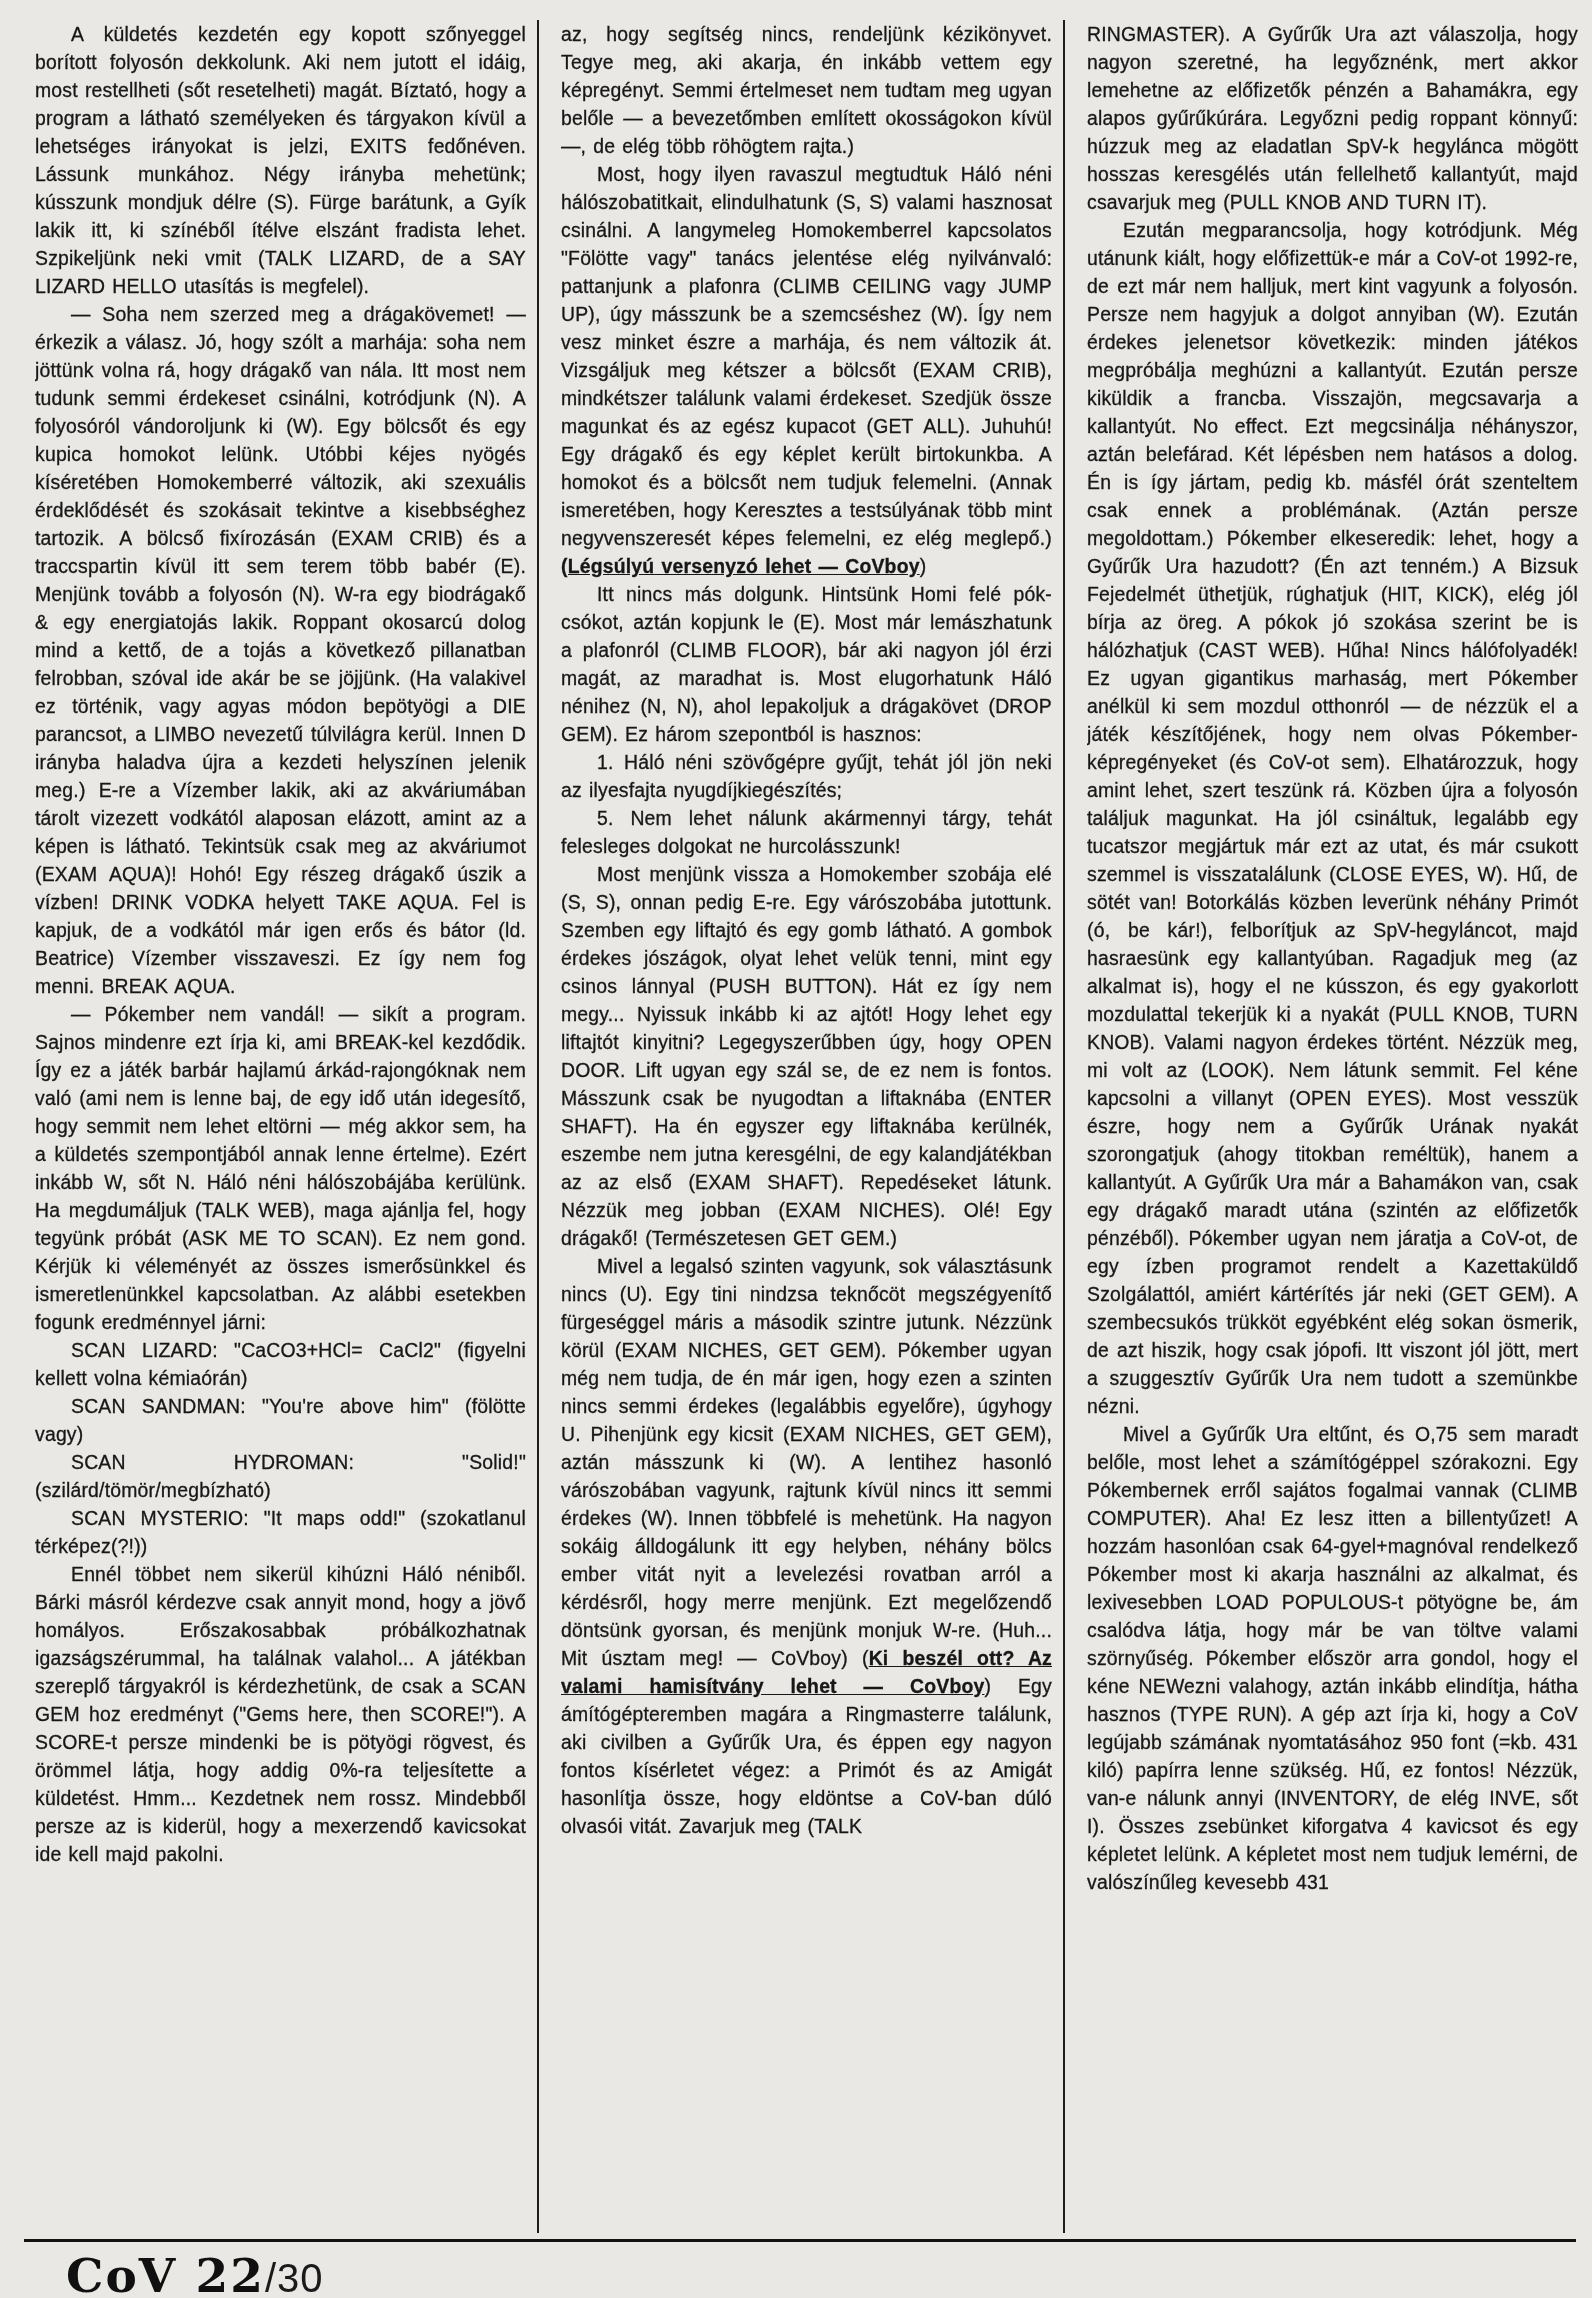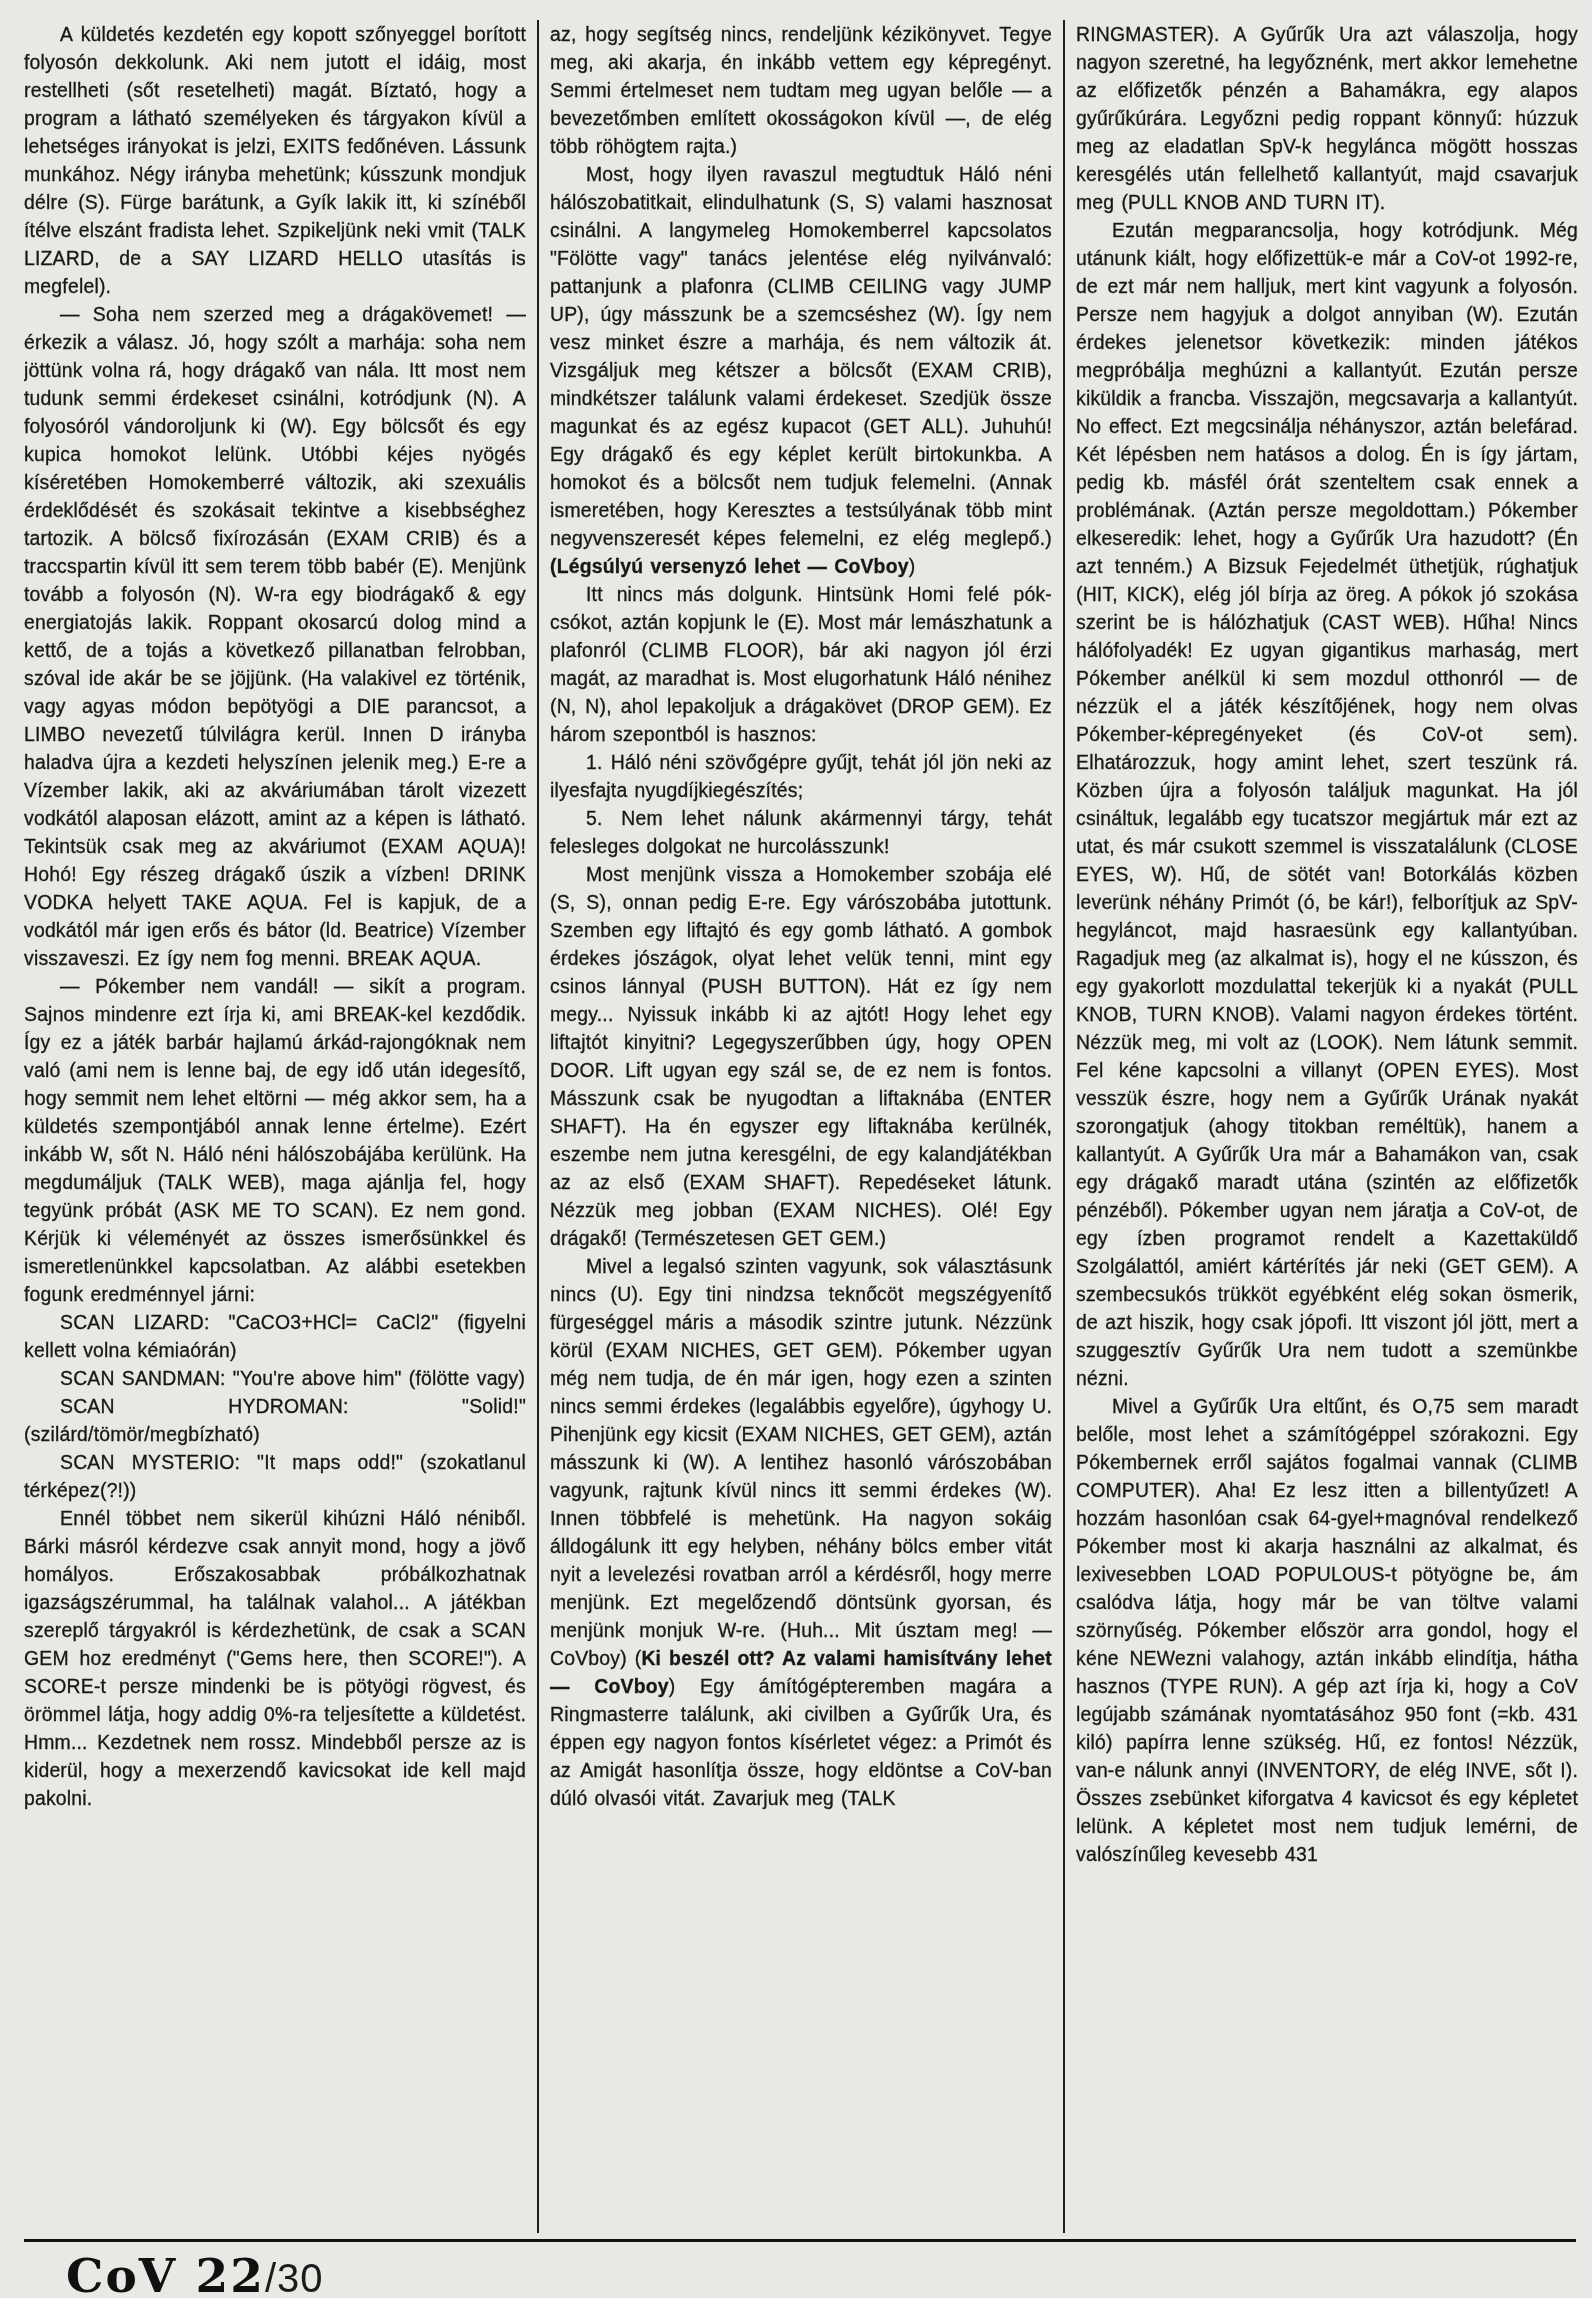--- a/index.html
+++ b/index.html
@@ -17,26 +17,27 @@
   }
   .columns{display:flex;height:2213px;overflow:hidden;}
   .column{
     width:505px;
     overflow:hidden;
     text-align:justify;
     font-size:19.4px;
     line-height:28px;
     letter-spacing:0.2px;
     word-spacing:1.5px;
+    margin-left:11px;
     -webkit-text-stroke:0.3px;
   }
   .col-rule{width:2px;background:#1d1d1d;margin:0 11px;flex:none;}
   .column p{margin:0;}
   .column p.indent{text-indent:36px;}
-  .bold{font-weight:bold;}
+  .bold{font-weight:bold;text-decoration:underline;}
   .footer-rule{height:3px;background:#131313;margin:6px 2px 0 0;}
   .footer{padding:6px 0 0 42px;white-space:nowrap;}
   .logo{
     font-family:"DejaVu Serif","Liberation Serif",serif;
     font-weight:bold;font-size:47px;letter-spacing:2px;color:#101010;
   }
   .pagenum{
     font-family:"Liberation Sans",sans-serif;
     font-size:40px;color:#1a1a1a;letter-spacing:1px;
   }

